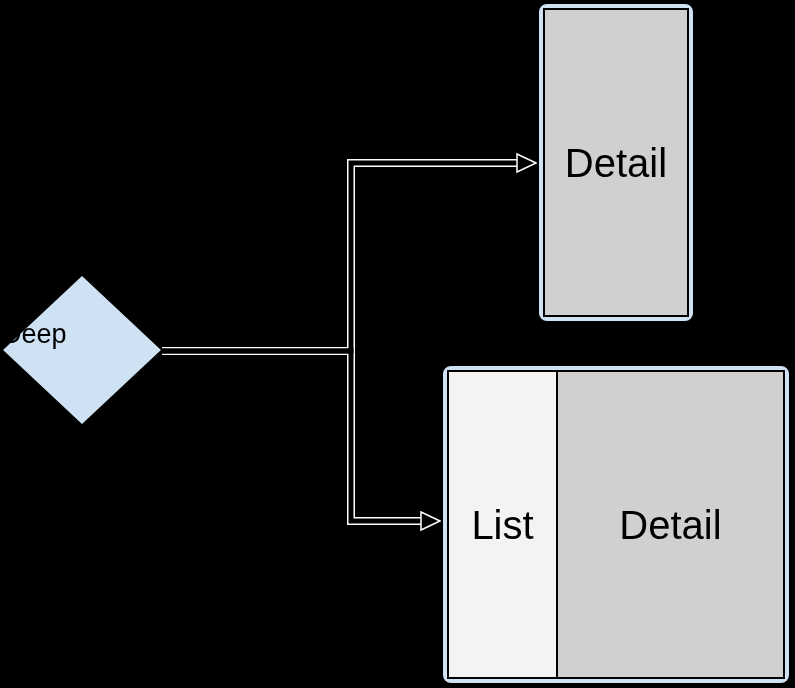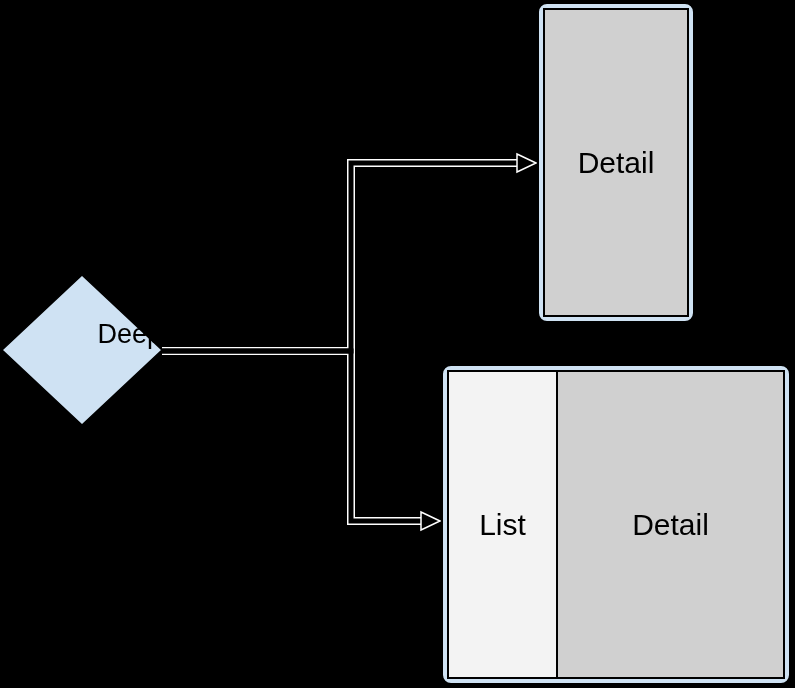--- a/index.html
+++ b/index.html
@@ -66,30 +66,30 @@
   .panel-list {
     width: 107px;
     background: var(--list-fill, #f3f3f3);
     border-right: 2px solid var(--outline, #000000);
   }
   .panel-detail {
     flex: 1;
     background: var(--detail-fill, #d0d0d0);
   }
   .pane-label {
-    font-size: 30px;
+    font-size: 40px;
     line-height: 1;
     white-space: nowrap;
   }
   .diamond-label {
     position: absolute;
     left: 2px;
     top: 318px;
     width: 160px;
-    text-align: right;
+    text-align: left;
     font-size: 27px;
     line-height: 32px;
   }
 </style>
 </head>
 <body>
 
 <div class="canvas" style="--background: #000000; --node-fill: #cfe2f3; --detail-fill: #d0d0d0; --list-fill: #f3f3f3; --outline: #000000; --connector-casing: #ffffff; --connector-core: #000000; --text: #000000;">
 
   <svg class="connector-layer" viewBox="0 0 795 688" xmlns="http://www.w3.org/2000/svg">

